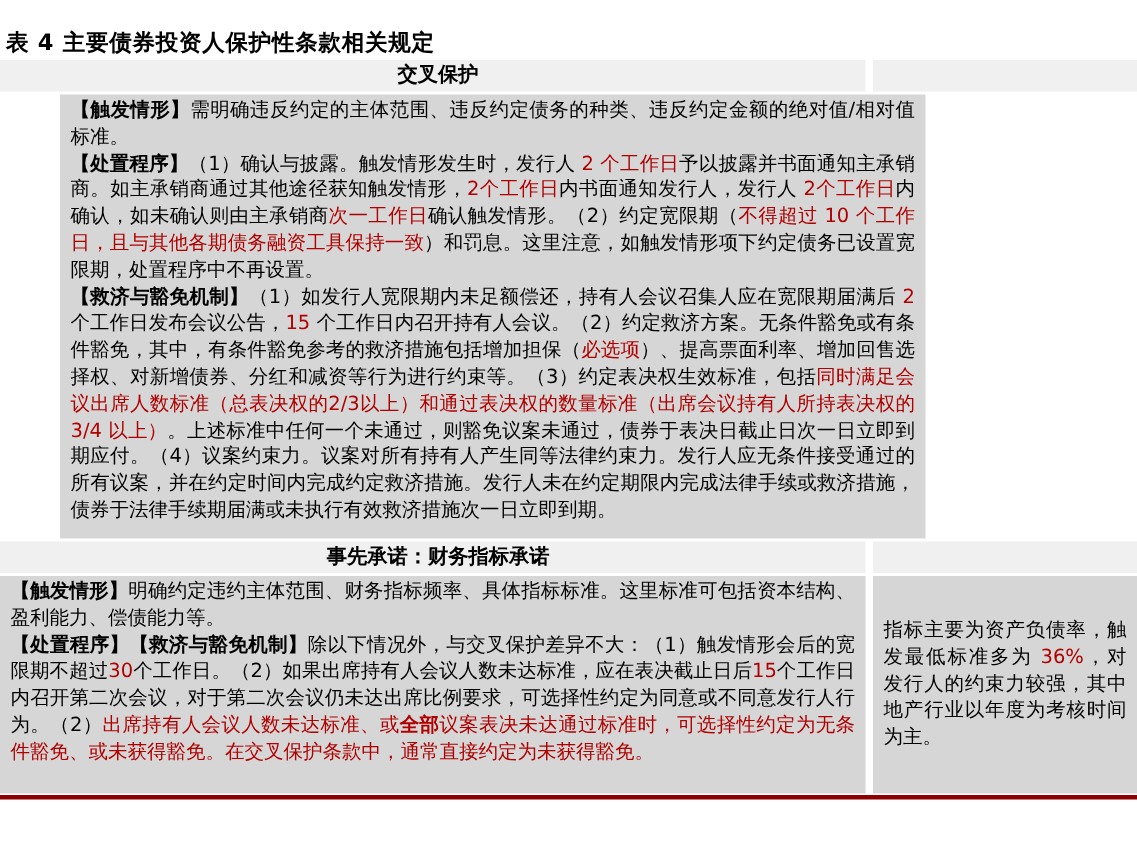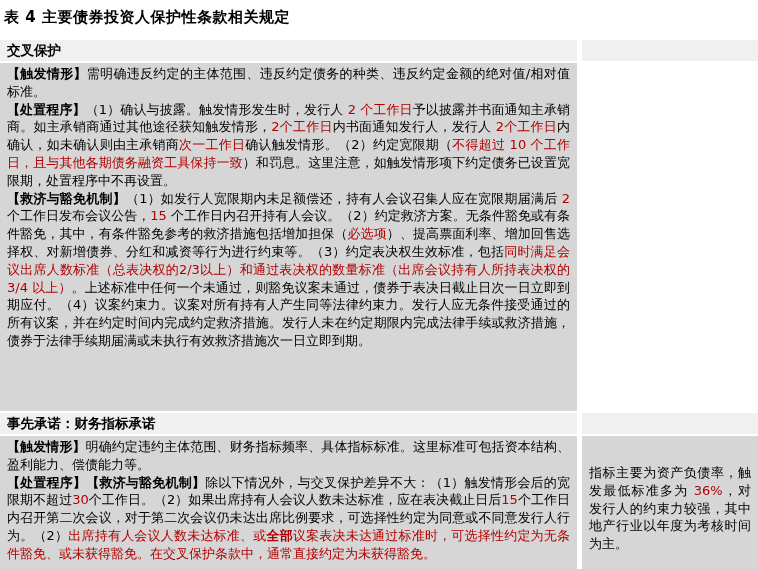--- a/index.html
+++ b/index.html
@@ -12,21 +12,21 @@
   }
   html,body{margin:0;padding:0;background:#ffffff;}
   body{
     width:758px;height:569px;overflow:hidden;
     font-family:"DejaVu Sans","Liberation Sans",sans-serif;
     color:#000;
   }
   .doc-title{
     box-sizing:border-box;
     height:40px;
-    padding:8px 4px 0 4px;
+    padding:19px 4px 0 4px;
     font-size:15px;
     font-weight:bold;
     letter-spacing:.5px;
   }
   .tbl{width:758px;}
   .row{
     display:grid;
     grid-template-columns:577px 176px;
     column-gap:5px;
     background:#fff;
@@ -35,41 +35,41 @@
   .hdr{height:26px;}
   .hdr .cell{
     background:var(--header-bg);
     color:var(--header-text);
     font-weight:bold;
     font-size:13.5px;
     text-align:center;
     line-height:26px;
     overflow:hidden;
   }
-  .sect{height:21px;}
+  .sect{height:21px;text-align:center;}
   .sect .cell{
     background:var(--section-bg);
     font-weight:bold;
     font-size:13.5px;
     line-height:21px;
     padding:0 0 0 7px;
     overflow:hidden;
   }
   .content .cell{
     background:var(--cell-bg);
     font-size:13px;
     line-height:17.8px;
     box-sizing:border-box;
     padding:2px 7px;
     text-align:justify;
     white-space:pre-wrap;
     word-break:break-all;
     overflow:hidden;
   }
-  .content-1{height:348px;}
+  .content-1{height:296px;margin-left:40px;}
   .content-2{height:145px;}
   .content .cell-right{
     display:flex;
     align-items:center;
   }
   .content .cell-right > div{width:100%;}
   .b{font-weight:bold;}
   .r{color:var(--accent-red);}
   .bottom-rule{
     height:3px;

